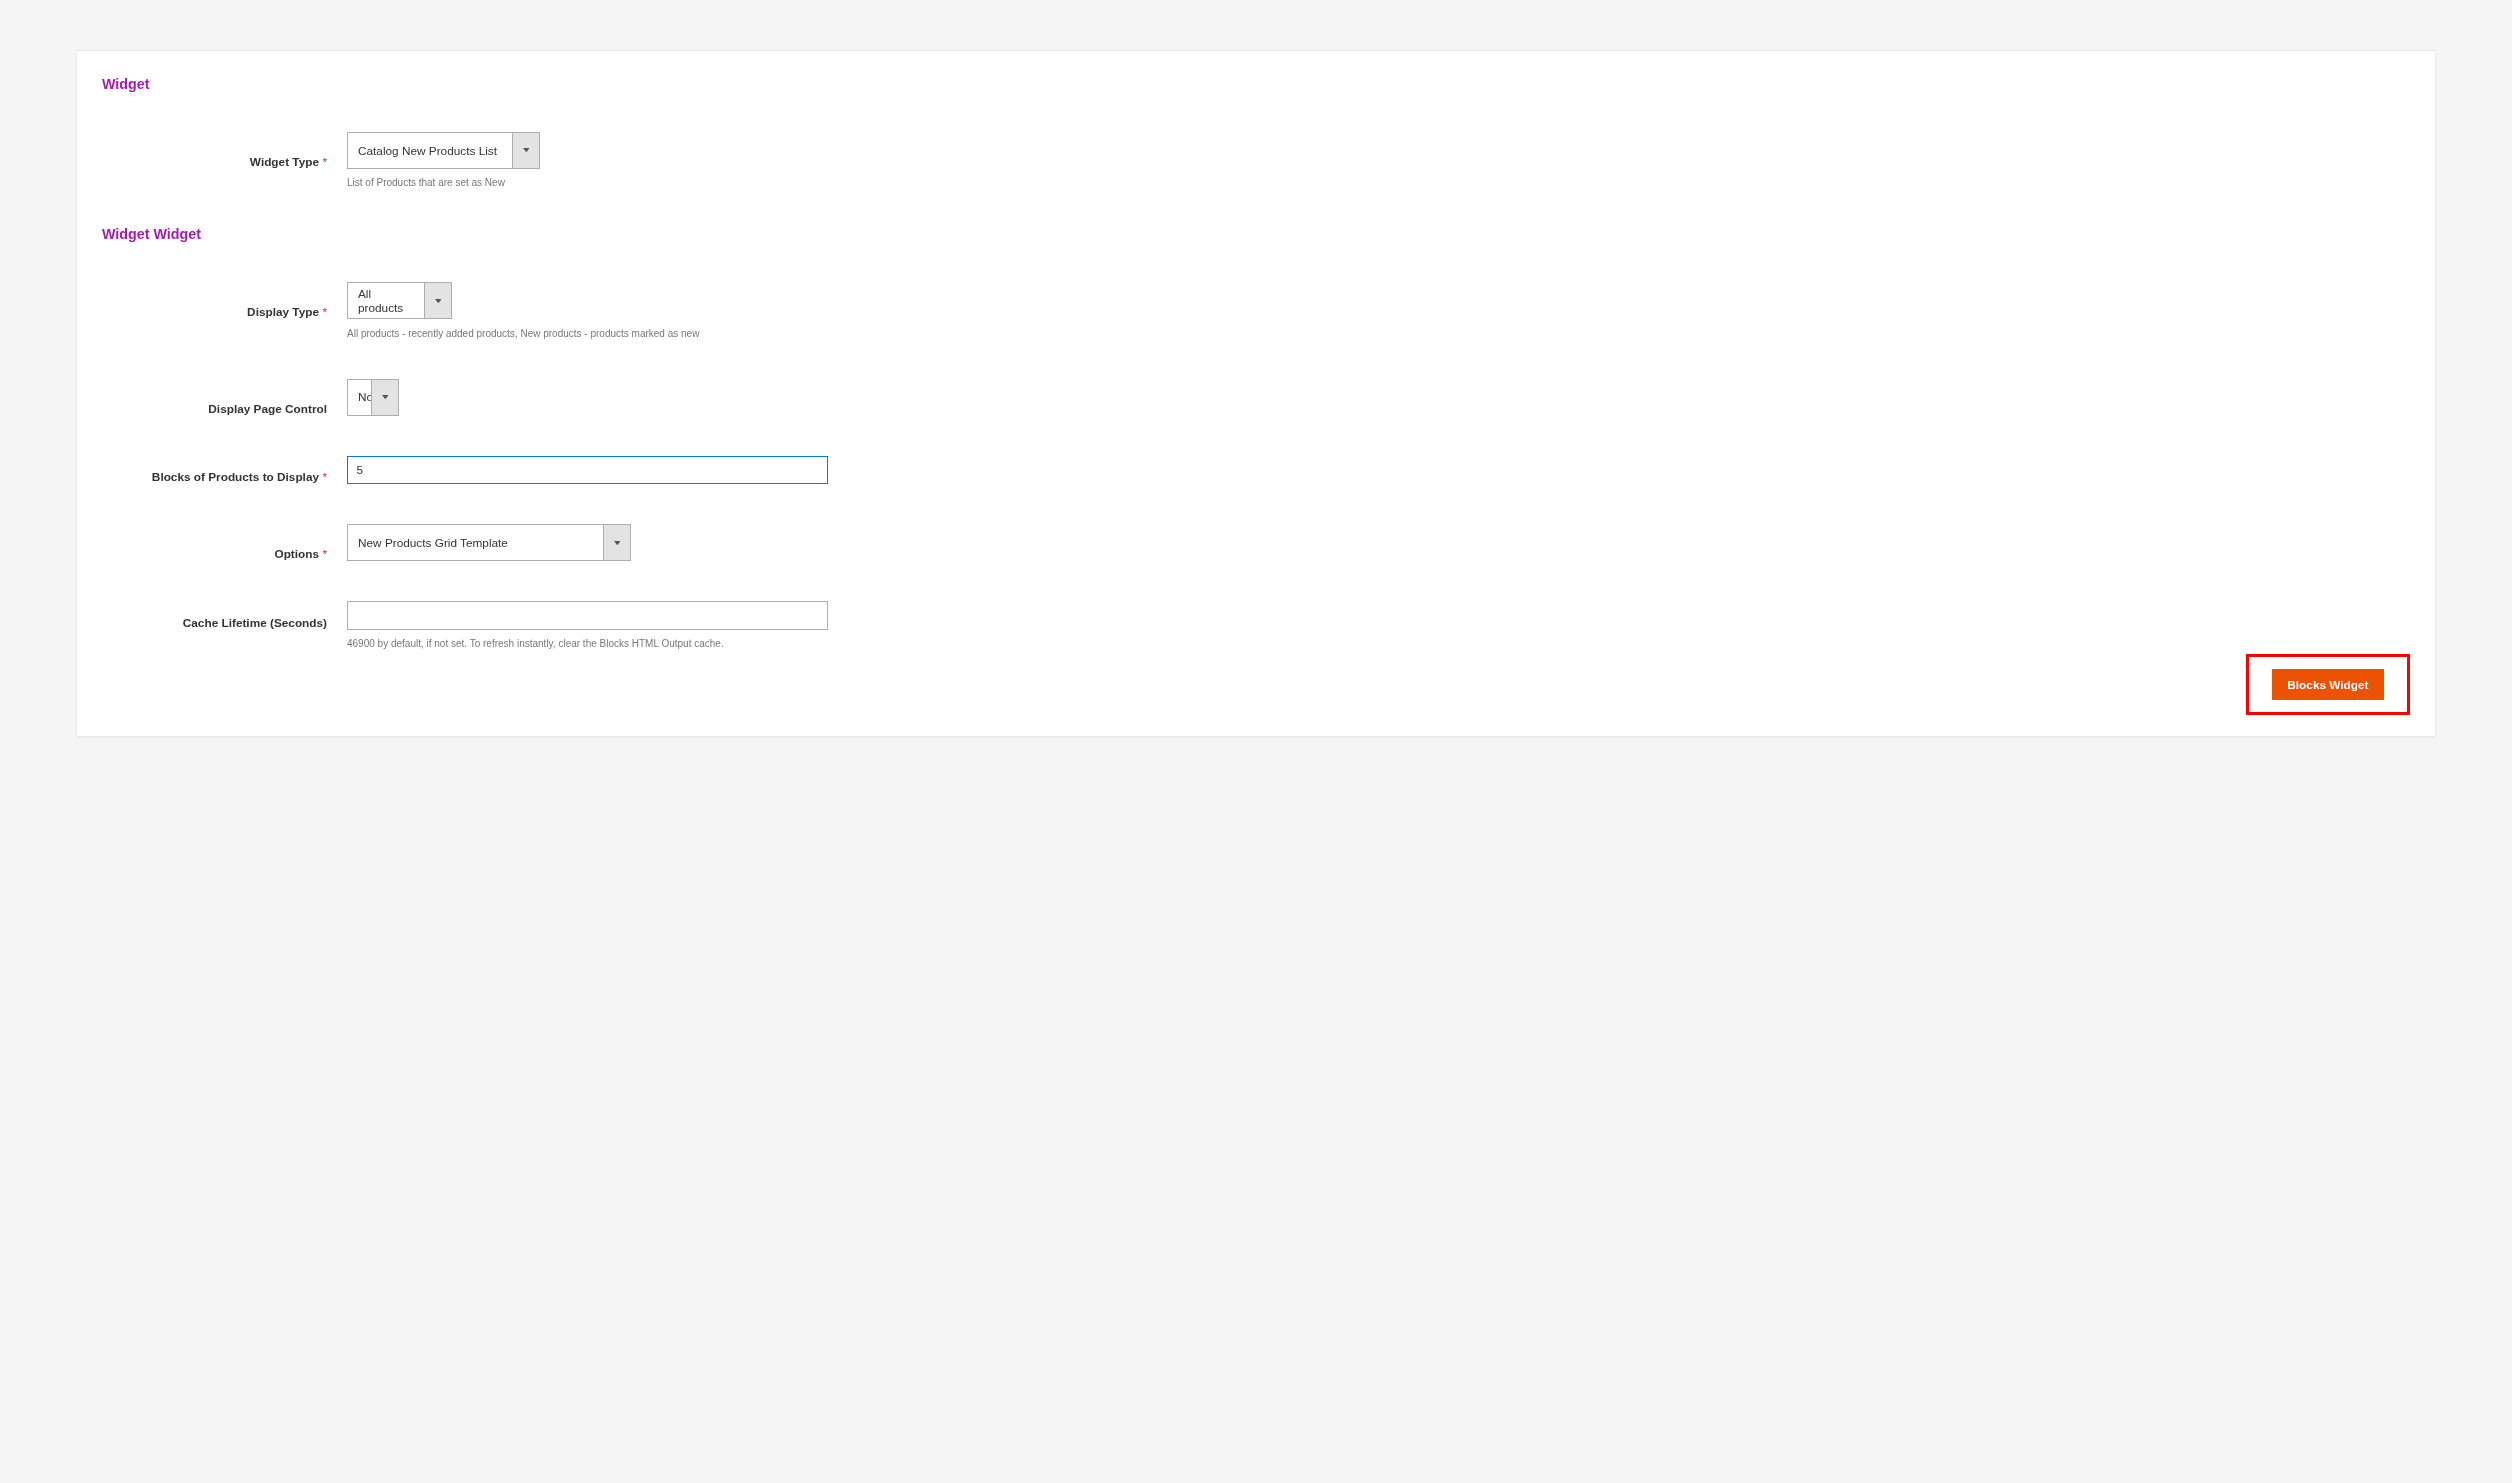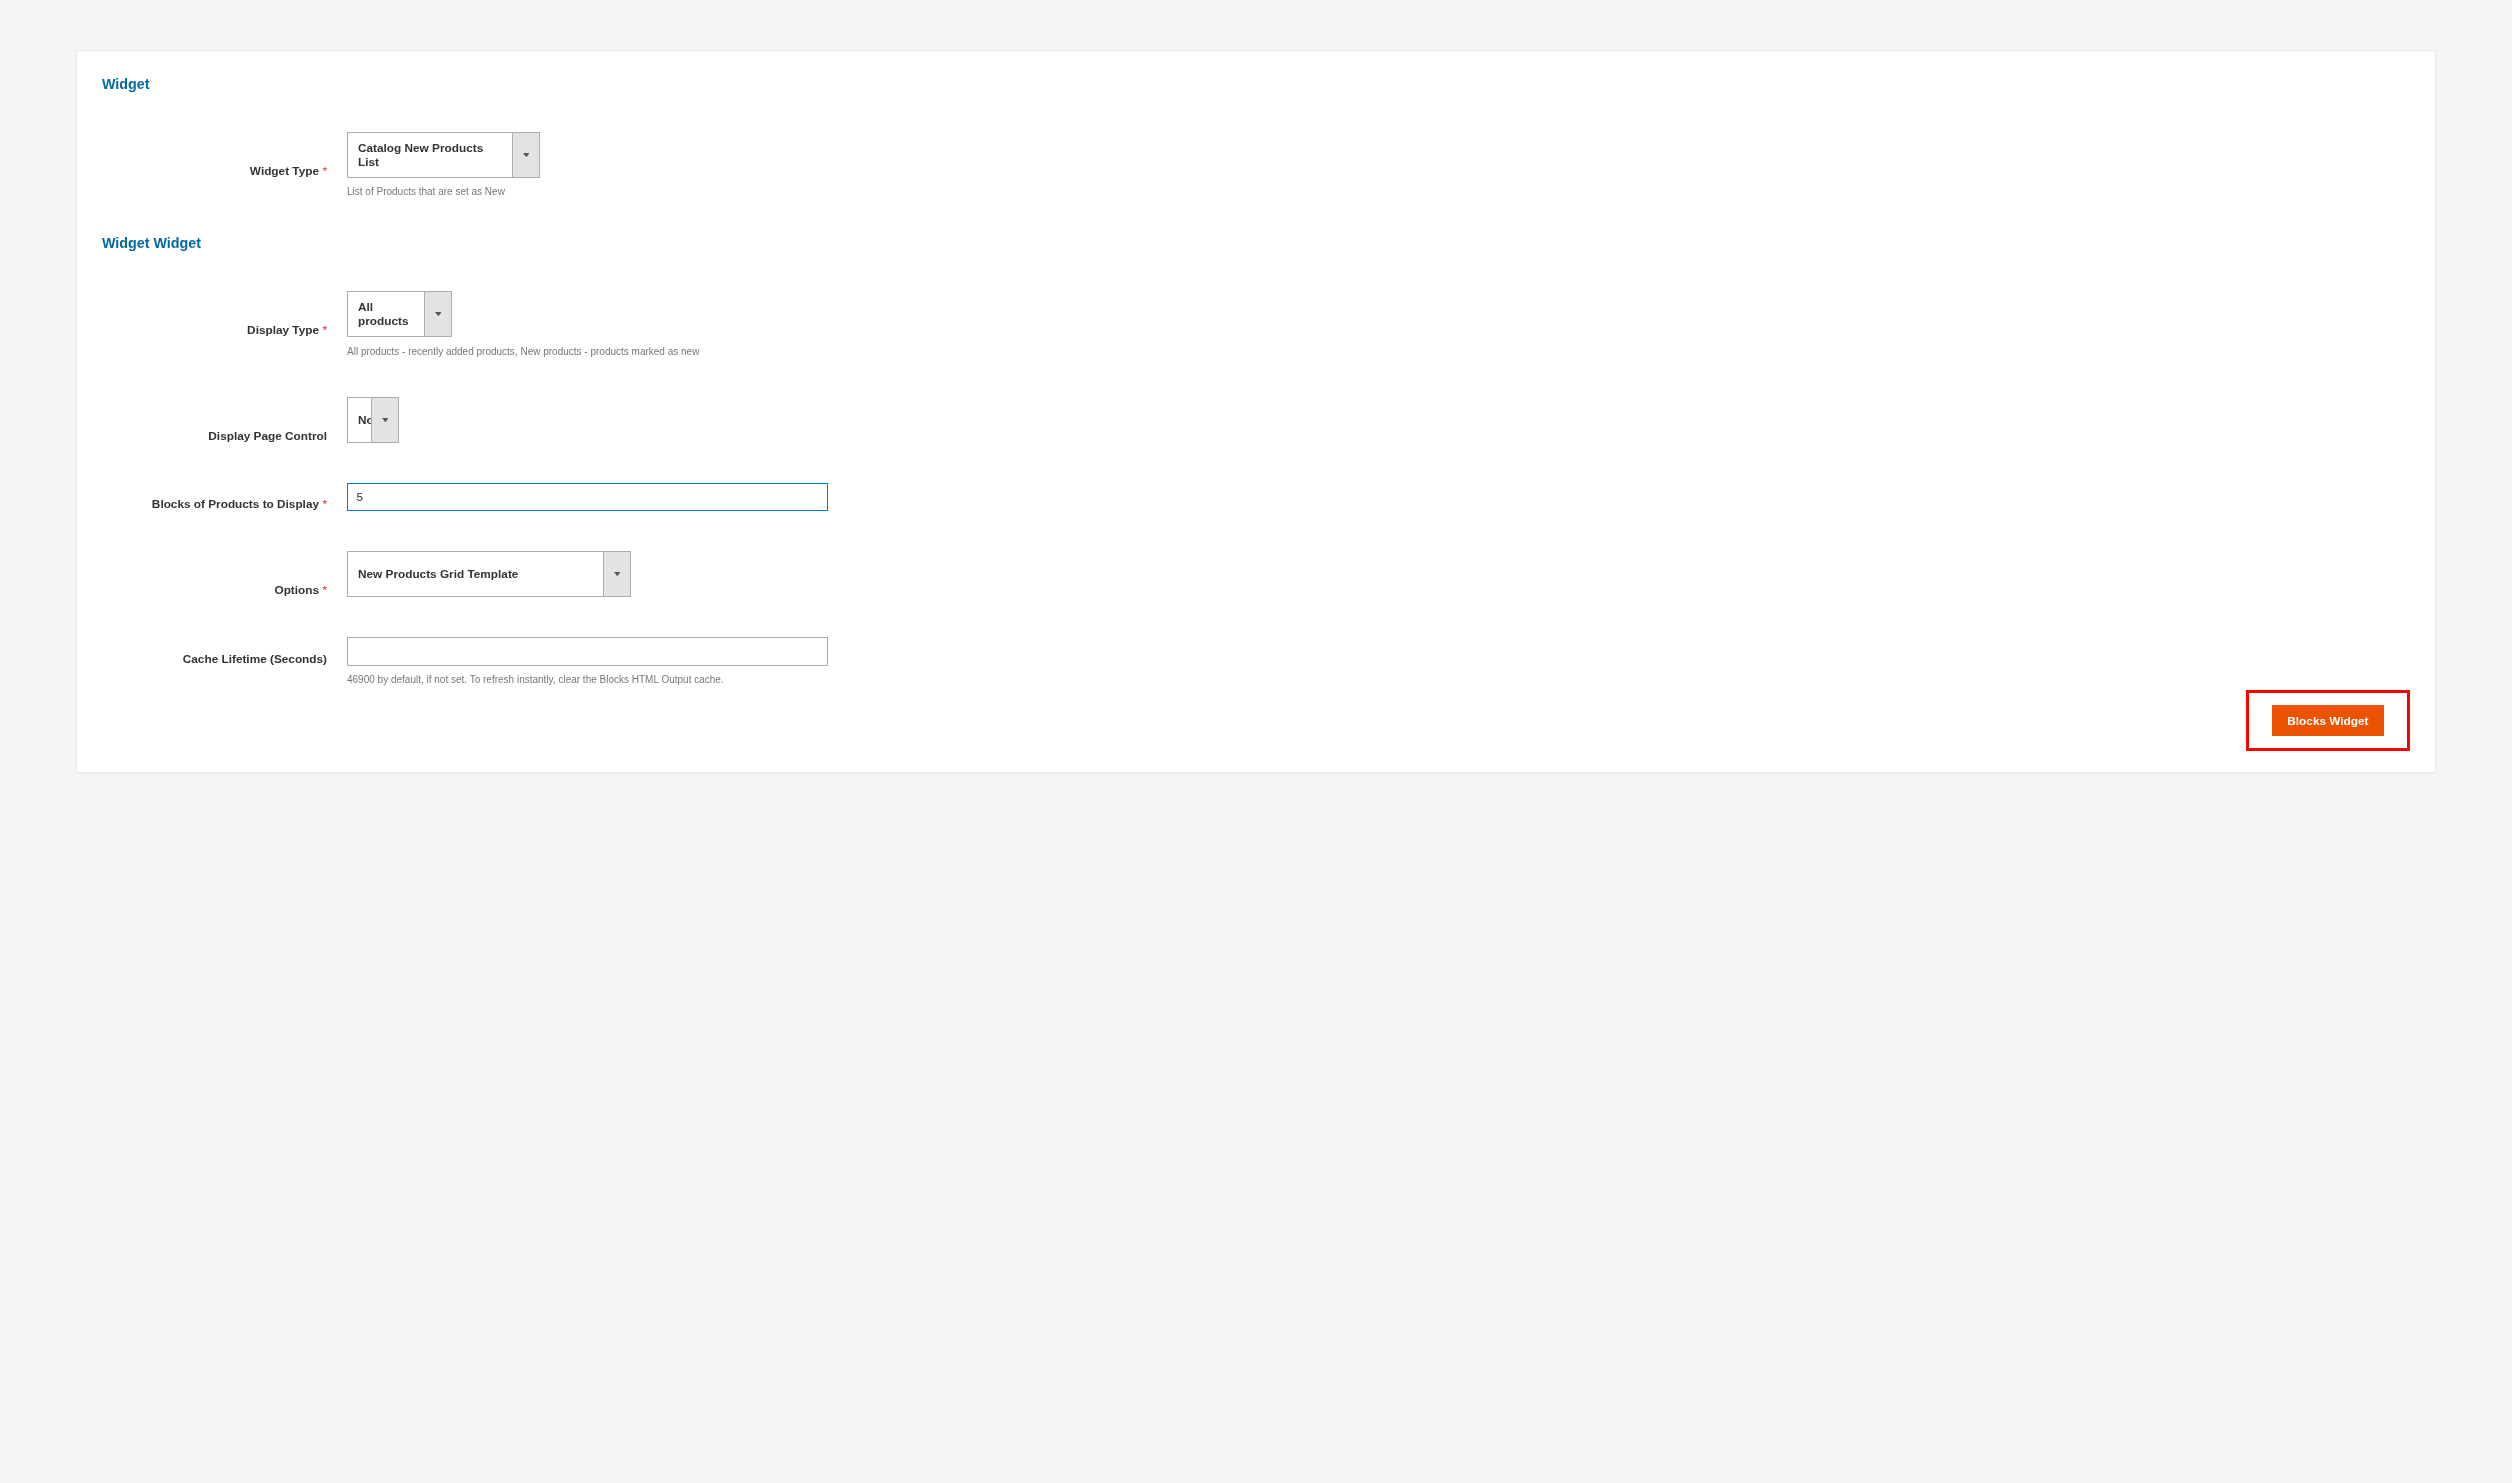--- a/index.html
+++ b/index.html
@@ -14,21 +14,21 @@
       background: #fff;
       border: 0.8px solid #e8e8e8;
       border-radius: 2.5px;
       padding: 25px 25px 21px 25px;
       box-shadow: 0 0.8px 1.7px rgba(0,0,0,0.03);
       position: relative;
     }
     .section-title {
       font-size: 14.3px;
       font-weight: 600;
-      color: #0369a1;
+      color: #a21caf;
       margin-bottom: 29px;
     }
     .section-title.options {
       margin-top: 38px;
       margin-bottom: 34px;
     }
     .field-row {
       display: flex;
       align-items: flex-end;
       margin-bottom: 34px;
@@ -55,23 +55,22 @@
     .note-row {
       margin-left: 245px;
       font-size: 10px;
       color: #777;
       margin-bottom: 32px;
       margin-top: 2px;
     }
     .select-wrap {
       display: inline-flex;
       border: 0.8px solid #adadad;
-      height: 46px;
+      height: 37px;
       background: #fff;
-      font-weight: bold;
     }
     .select-text {
       padding: 0 10px;
       display: flex;
       align-items: center;
       font-size: 11.8px;
       color: #333;
       min-width: 0;
     }
     .select-arrow {

